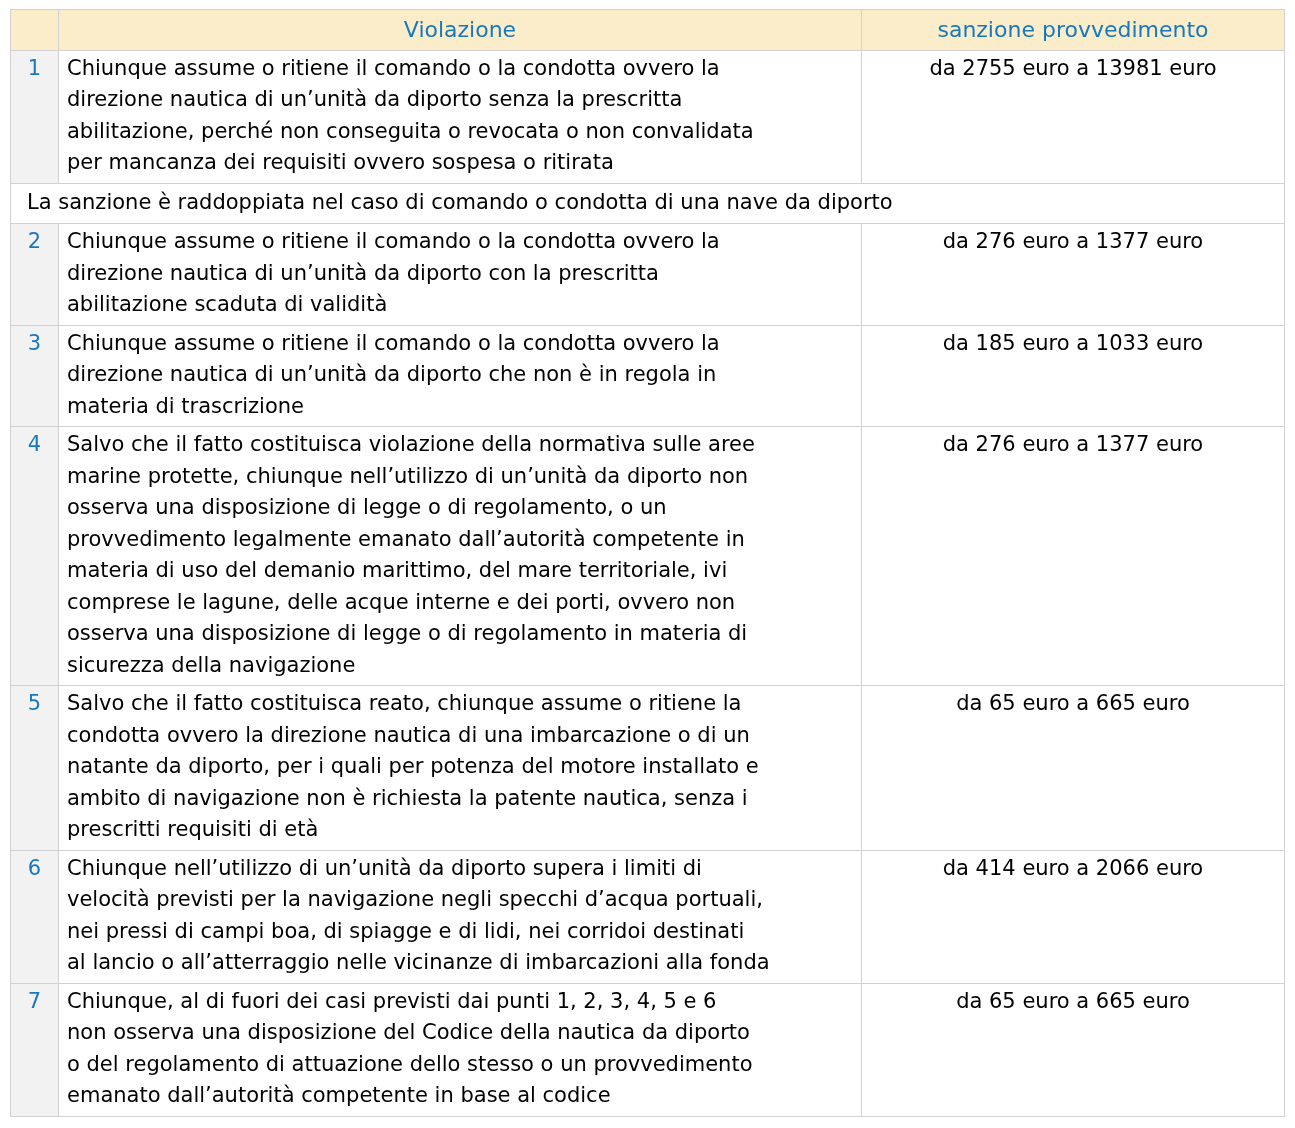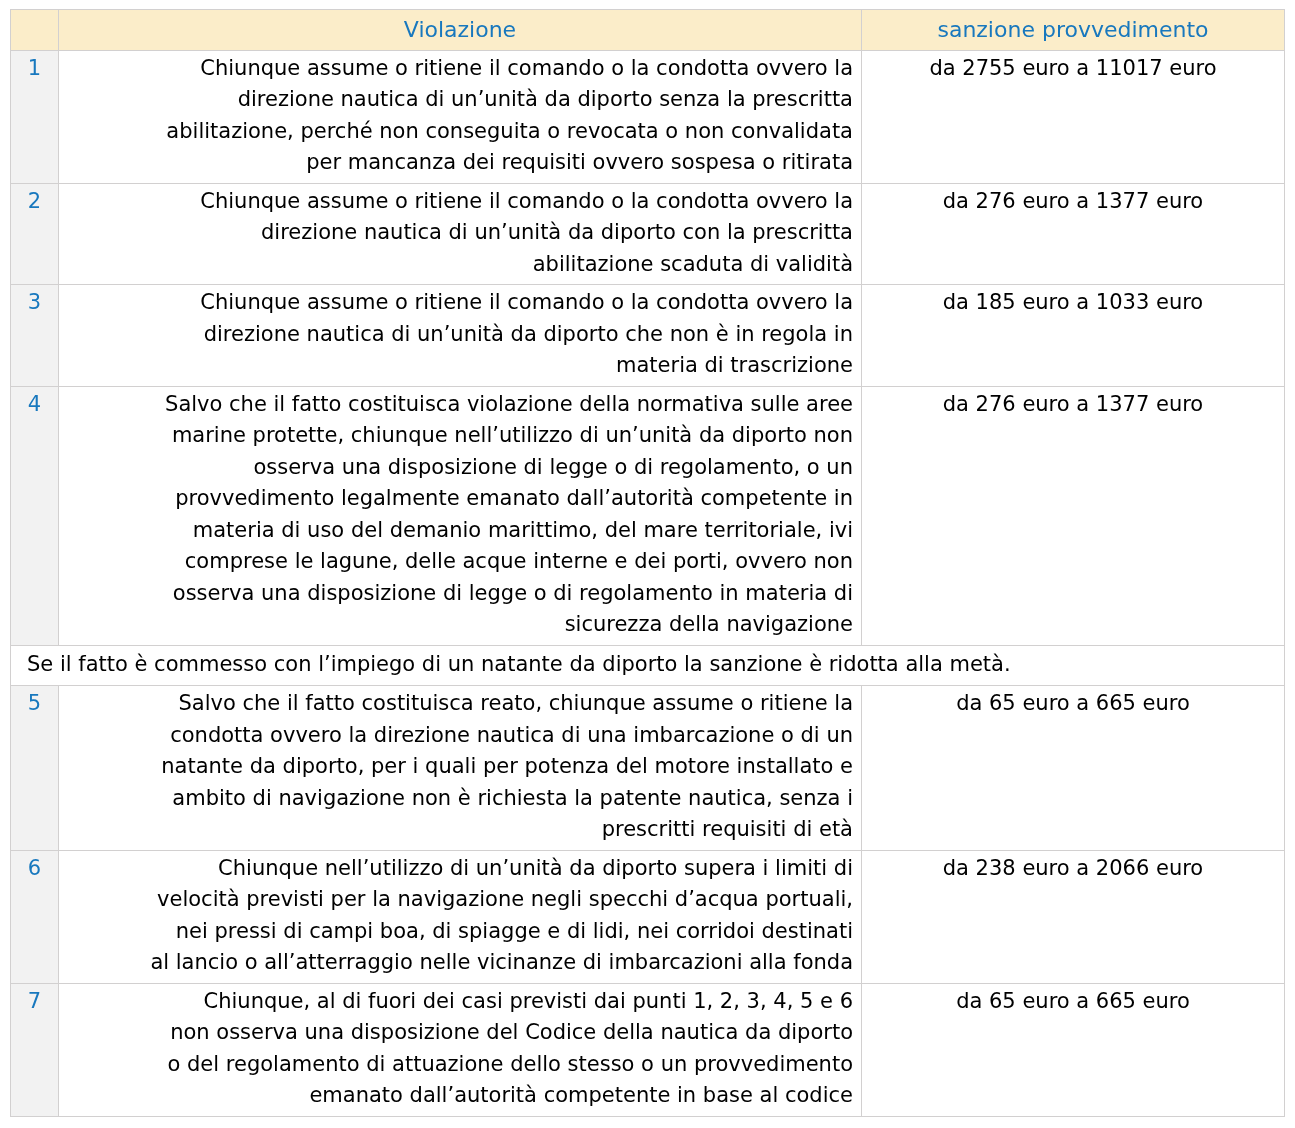--- a/index.html
+++ b/index.html
@@ -44,22 +44,21 @@
     padding:4px 0;
   }
   td.num{
     background:var(--row-number-bg);
     color:var(--accent-blue);
     text-align:center;
     padding:2px 2px;
   }
   td.viol{
     white-space:pre-line;
-    padding:2px 8px 4px 16px;
-    text-align:right;
+    padding:2px 8px 4px 8px;
   }
   td.sanc{
     text-align:center;
     padding:2px 6px;
   }
   td.note{
     background:#FFFFFF;
     padding:3px 8px 5px 16px;
     height:38px;
     white-space:pre-line;
@@ -82,21 +81,24 @@
         <th>sanzione provvedimento</th>
       </tr>
     </thead>
     <tbody>
       <tr>
         <td class="num">1</td>
         <td class="viol">Chiunque assume o ritiene il comando o la condotta ovvero la
 direzione nautica di un’unità da diporto senza la prescritta
 abilitazione, perché non conseguita o revocata o non convalidata
 per mancanza dei requisiti ovvero sospesa o ritirata</td>
-        <td class="sanc">da 2755 euro a 11017 euro</td>
+        <td class="sanc">da 2755 euro a 13981 euro</td>
+      </tr>
+      <tr>
+        <td class="note" colspan="3">La sanzione è raddoppiata nel caso di comando o condotta di una nave da diporto</td>
       </tr>
       <tr>
         <td class="num">2</td>
         <td class="viol">Chiunque assume o ritiene il comando o la condotta ovvero la
 direzione nautica di un’unità da diporto con la prescritta
 abilitazione scaduta di validità</td>
         <td class="sanc">da 276 euro a 1377 euro</td>
       </tr>
       <tr>
         <td class="num">3</td>
@@ -111,38 +113,35 @@
 marine protette, chiunque nell’utilizzo di un’unità da diporto non
 osserva una disposizione di legge o di regolamento, o un
 provvedimento legalmente emanato dall’autorità competente in
 materia di uso del demanio marittimo, del mare territoriale, ivi
 comprese le lagune, delle acque interne e dei porti, ovvero non
 osserva una disposizione di legge o di regolamento in materia di
 sicurezza della navigazione</td>
         <td class="sanc">da 276 euro a 1377 euro</td>
       </tr>
       <tr>
-        <td class="note" colspan="3">Se il fatto è commesso con l’impiego di un natante da diporto la sanzione è ridotta alla metà.</td>
-      </tr>
-      <tr>
         <td class="num">5</td>
         <td class="viol">Salvo che il fatto costituisca reato, chiunque assume o ritiene la
 condotta ovvero la direzione nautica di una imbarcazione o di un
 natante da diporto, per i quali per potenza del motore installato e
 ambito di navigazione non è richiesta la patente nautica, senza i
 prescritti requisiti di età</td>
         <td class="sanc">da 65 euro a 665 euro</td>
       </tr>
       <tr>
         <td class="num">6</td>
         <td class="viol">Chiunque nell’utilizzo di un’unità da diporto supera i limiti di
 velocità previsti per la navigazione negli specchi d’acqua portuali,
 nei pressi di campi boa, di spiagge e di lidi, nei corridoi destinati
 al lancio o all’atterraggio nelle vicinanze di imbarcazioni alla fonda</td>
-        <td class="sanc">da 238 euro a 2066 euro</td>
+        <td class="sanc">da 414 euro a 2066 euro</td>
       </tr>
       <tr>
         <td class="num">7</td>
         <td class="viol">Chiunque, al di fuori dei casi previsti dai punti 1, 2, 3, 4, 5 e 6
 non osserva una disposizione del Codice della nautica da diporto
 o del regolamento di attuazione dello stesso o un provvedimento
 emanato dall’autorità competente in base al codice</td>
         <td class="sanc">da 65 euro a 665 euro</td>
       </tr>
     </tbody>

